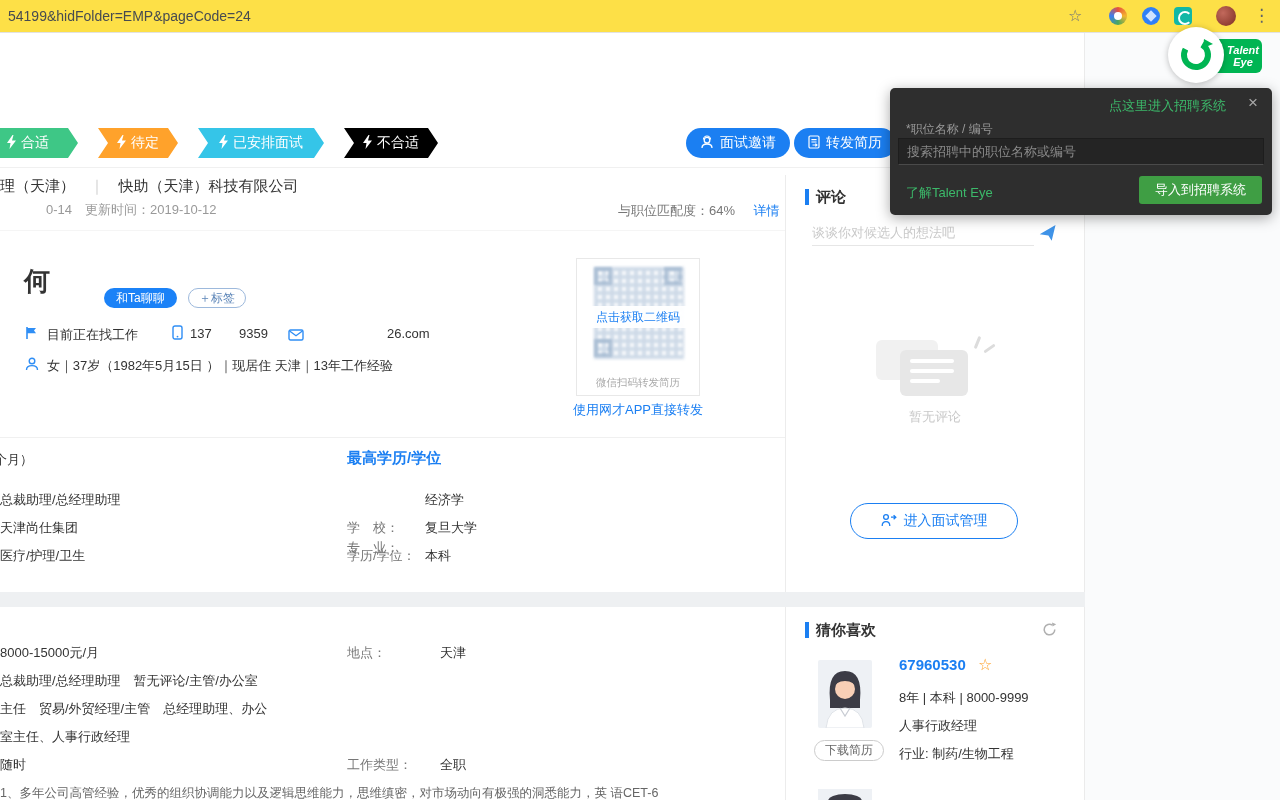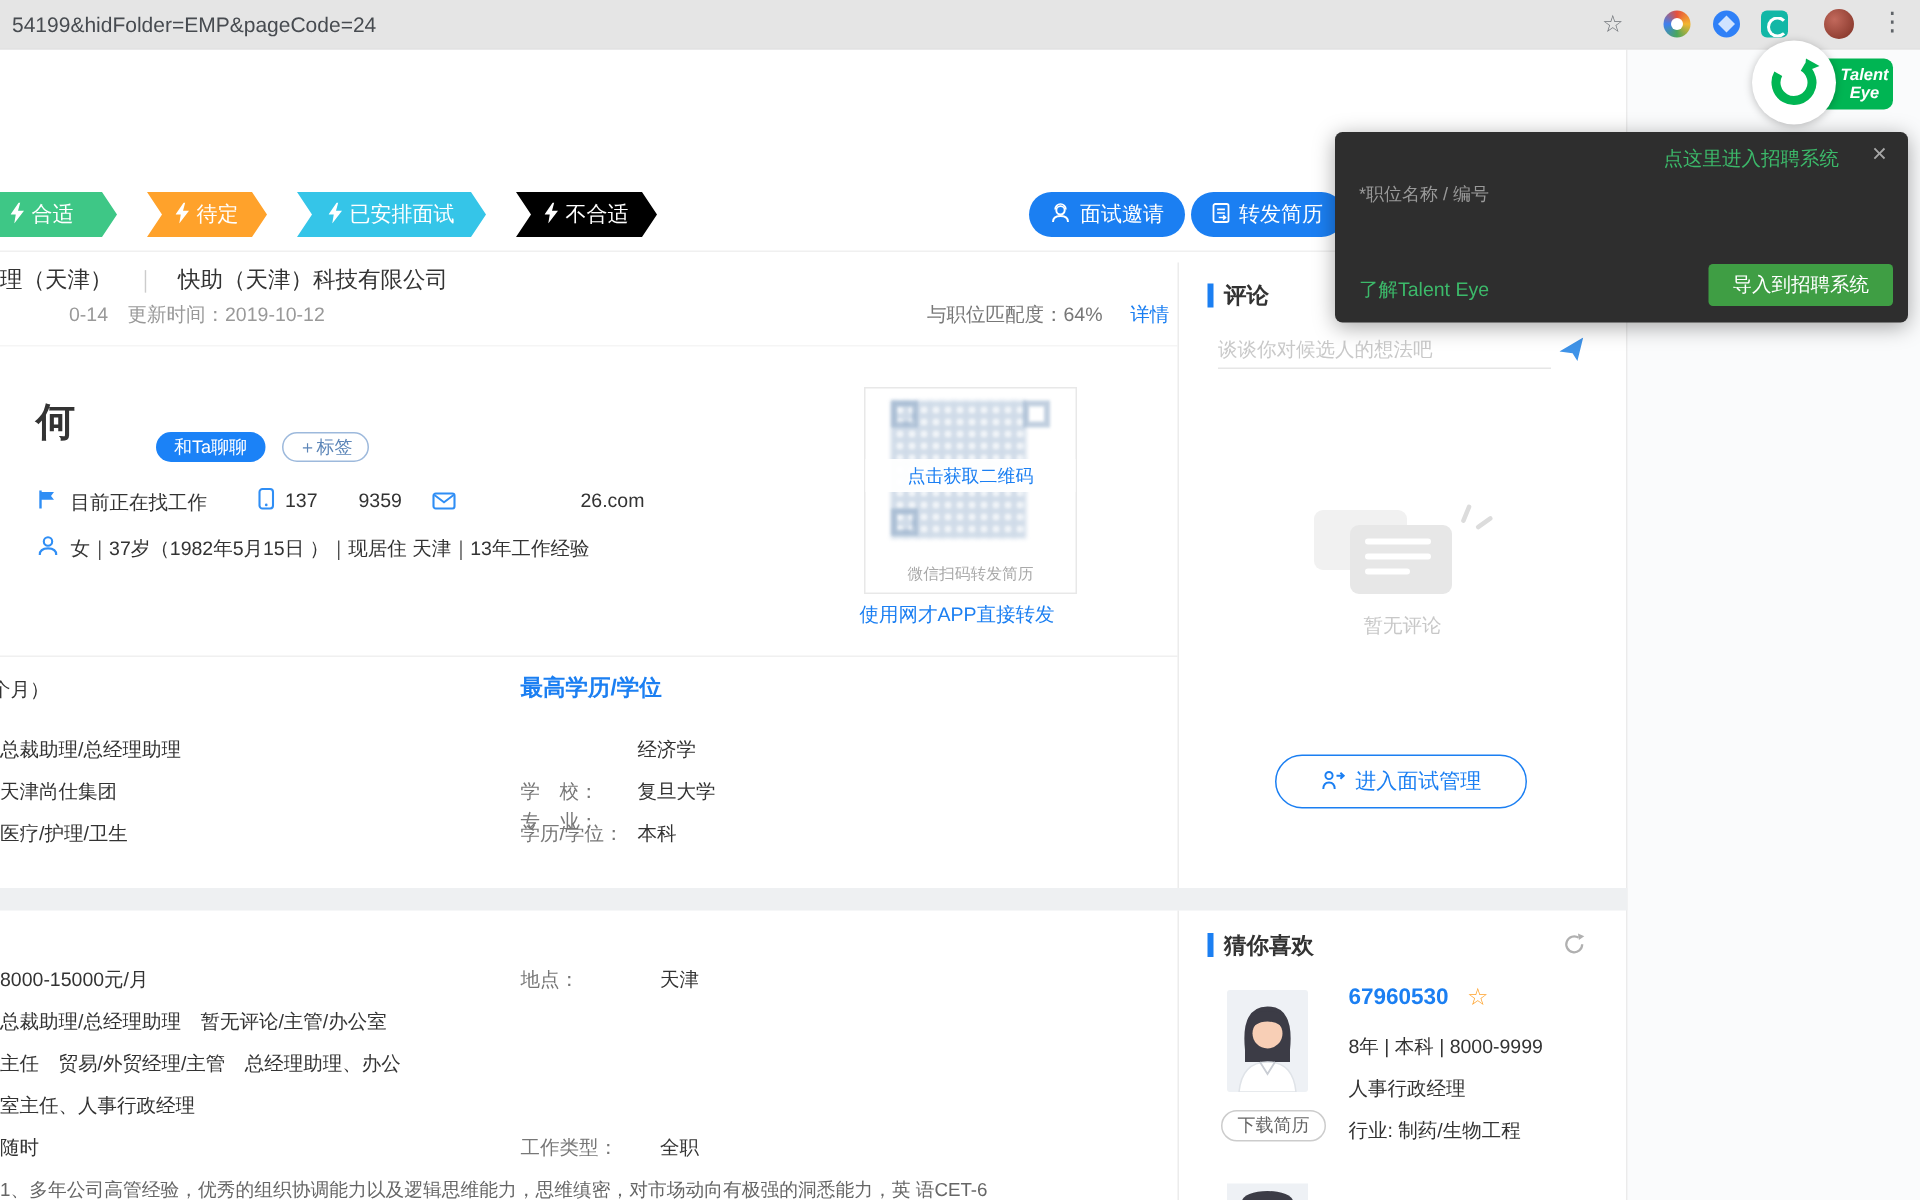--- a/index.html
+++ b/index.html
@@ -1,21 +1,21 @@
 <!DOCTYPE html>
 <html><head>
 <meta charset="utf-8">
 <style>
   * { margin:0; padding:0; box-sizing:border-box; }
   html,body { width:1280px; height:800px; }
   body { font-family:"Liberation Sans","DejaVu Sans",sans-serif; background:#fafbfc; overflow:hidden; position:relative; }
   .abs { position:absolute; }
 
   
-  .bar { position:absolute; left:0; top:0; width:1280px; height:33px; background:#e5e5e5; border-bottom:1px solid #e2e2e2; z-index:60; }
+  .bar { position:absolute; left:0; top:0; width:1280px; height:33px; background:#fde047; border-bottom:1px solid #e2e2e2; z-index:60; }
   .url { position:absolute; left:8px; top:0; line-height:32px; font-size:14px; color:#474b50; }
   .tool { position:absolute; top:7px; }
   .star { left:1068px; top:6px; font-size:16px; color:#707479; cursor:pointer; }
   .extball { left:1109px; width:18px; height:18px; border-radius:50%;
              background:conic-gradient(#e7503c,#f3b52e,#4aa75c,#3d7ff0,#e7503c); }
   .extball::after { content:""; position:absolute; left:5px; top:5px; width:8px; height:8px; border-radius:50%; background:#fff; }
   .extblue { left:1142px; width:18px; height:18px; border-radius:50%; background:#2f80f7; }
   .extblue::after { content:""; position:absolute; left:5px; top:5px; width:8px; height:8px; background:#cfe3ff; transform:rotate(45deg); }
   .extteal { left:1174px; width:18px; height:18px; border-radius:4px; background:#12b7a6; }
   .extteal::after { content:""; position:absolute; left:4px; top:4px; width:10px; height:10px; border:2px solid #fff; border-radius:50%; border-right-color:transparent; }
@@ -42,21 +42,21 @@
   .g13 { font-size:13px; color:#999; }
   .lbl13 { font-size:13px; color:#777; }
   .link { color:#1b7ff2; cursor:pointer; }
 
   .name { position:absolute; left:24px; top:264px; font-size:26px; font-weight:bold; color:#333; }
   .pill-chat { position:absolute; left:104px; top:288px; height:20px; line-height:20px; padding:0 12px;
                background:#1b82f7; color:#fff; font-size:12px; border-radius:10px; cursor:pointer; }
   .pill-tag { position:absolute; left:188px; top:288px; height:20px; line-height:18px; padding:0 10px;
               border:1px solid #9db9dc; color:#5d86b8; font-size:12px; border-radius:10px; cursor:pointer; background:#fff; }
 
-  .qr-box { position:absolute; left:576px; top:258px; width:142px; height:138px; border:1px solid #e8e8e8; background:#fff; }
+  .qr-box { position:absolute; left:576px; top:258px; width:124px; height:138px; border:1px solid #e8e8e8; background:#fff; }
   .qr-pattern { position:absolute; left:17px; top:8px; width:90px; height:92px; opacity:.5; filter:blur(1.5px);
     background:
       repeating-linear-gradient(0deg, #9db5d0 0 4px, transparent 4px 8px),
       repeating-linear-gradient(90deg, #9db5d0 0 4px, transparent 4px 8px); }
   .qr-corner { position:absolute; width:18px; height:18px; border:4px solid #8fa9c6; opacity:.55; filter:blur(1px); }
   .qr-overlay { position:absolute; left:0; top:47px; width:100%; height:22px; background:rgba(255,255,255,.95);
                 text-align:center; line-height:22px; font-size:12px; color:#1b7ff2; cursor:pointer; }
   .qr-caption { position:absolute; left:0; bottom:5px; width:100%; text-align:center; font-size:10.5px; color:#aaa; }
 
   
@@ -312,20 +312,21 @@
   <div class="dl-pill">下载简历</div>
 
   <div class="next-card-sliver">
     <div class="next-hair"></div>
   </div>
 
   <div class="popup">
     <div class="popup-hint">点这里进入招聘系统</div>
     <div class="popup-close">×</div>
     <div class="popup-label">*职位名称 / 编号</div>
+    <input class="popup-input" type="text" placeholder="搜索招聘中的职位名称或编号" style="">
     <div class="popup-link">了解Talent Eye</div>
     <div class="popup-btn">导入到招聘系统</div>
   </div>
 
   <div class="logo-tab">
     <div>Talent</div>
     <div>Eye</div>
   </div>
   <div class="logo-circle">
     <svg width="38" height="38" viewBox="0 0 38 38">

